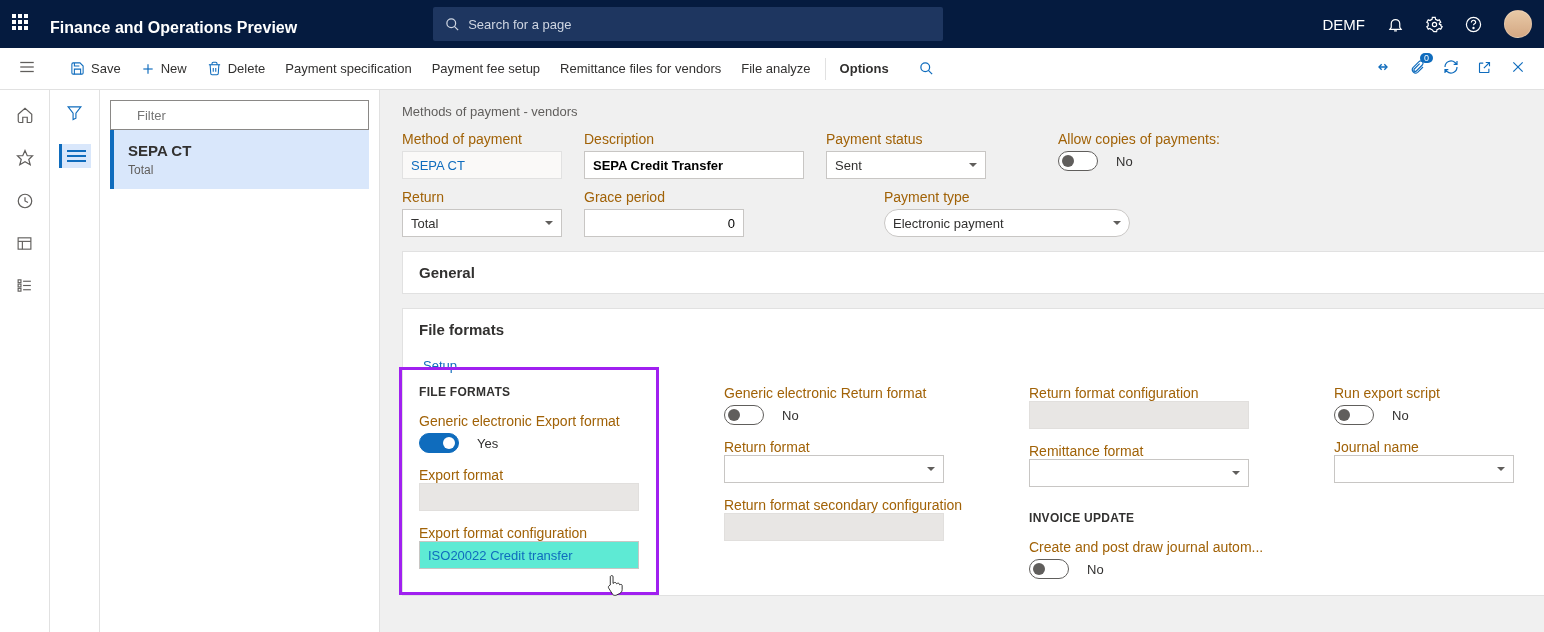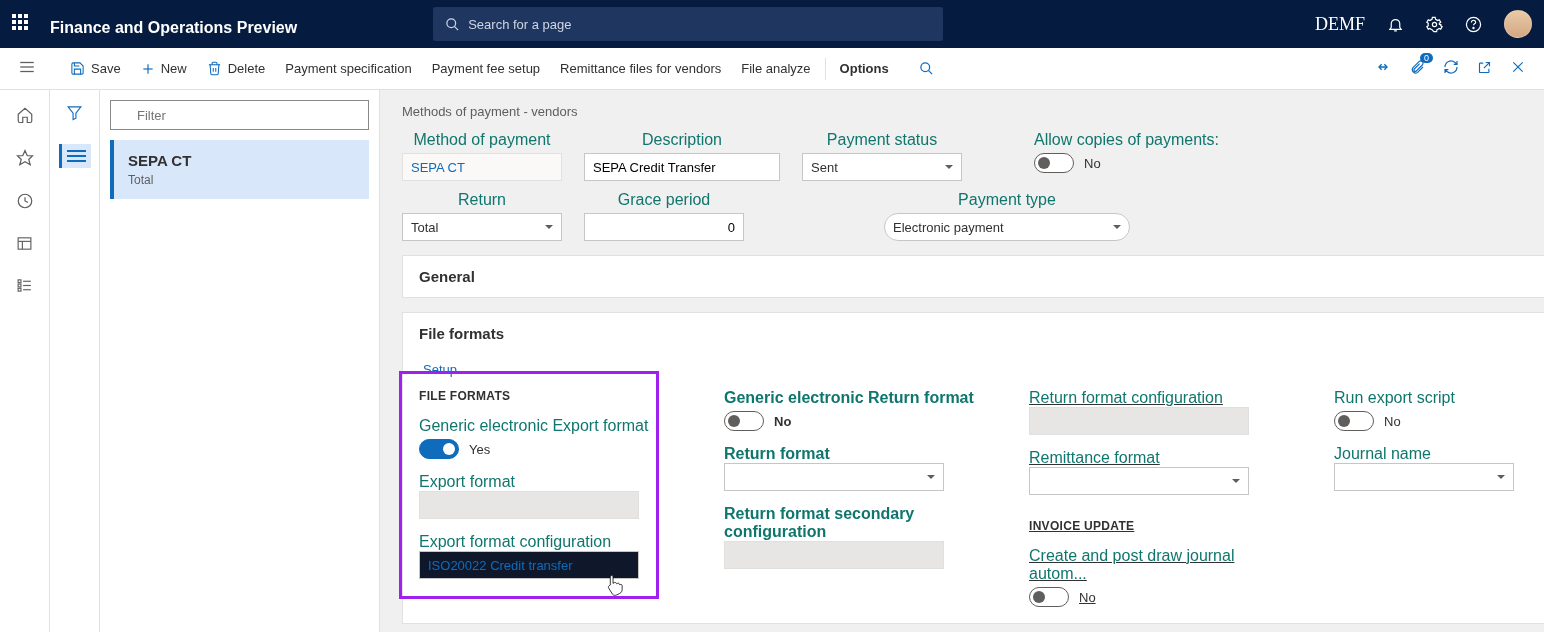--- a/index.html
+++ b/index.html
@@ -27,57 +27,57 @@
   .rail { width: 50px; background: #fff; border-right: 1px solid #e1e1e1; display: flex; flex-direction: column; align-items: center; padding-top: 16px; gap: 22px; }
   .rail .icon { color: #605e5c; }
 
   .filter-col { width: 50px; background: #fff; border-right: 1px solid #e1e1e1; display: flex; flex-direction: column; align-items: center; padding-top: 14px; gap: 20px; }
   .filter-col .funnel { color: #0f6cbd; }
   .filter-col .lines-box { width: 32px; height: 24px; background: #d9e7fb; border-left: 3px solid #0f6cbd; display:flex; flex-direction:column; justify-content:center; gap:3px; padding:4px 5px; }
   .filter-col .lines-box div { height:2px; background:#0f6cbd; }
 
   .list-col { width: 280px; background: #fff; border-right: 1px solid #e1e1e1; padding: 10px; }
   .list-filter { width: 100%; height: 30px; border: 1px solid #8a8886; padding: 0 8px 0 26px; font-size: 13px; background: #fff; position: relative; }
-  .list-filter-wrap { position: relative; margin-bottom: 10px; }
+  .list-filter-wrap { position: relative; }
   .list-filter-wrap svg { position: absolute; left: 7px; top: 7px; color: #605e5c; }
   .list-item { border-left: 4px solid #0f6cbd; background: #d9e7fb; padding: 12px 14px; }
   .list-item-title { font-weight: 600; font-size: 15px; }
   .list-item-sub { font-size: 12px; color: #605e5c; margin-top: 4px; }
 
   .main { flex: 1; padding: 14px 10px 0 22px; overflow-y: auto; display:flex; position:relative;}
   .main-inner { flex:1; }
   .breadcrumb { color: #605e5c; font-size: 13px; margin-bottom: 12px; }
 
   .field-row { display: flex; gap: 22px; margin-bottom: 10px; flex-wrap: wrap; }
   .field { display: flex; flex-direction: column; }
-  .flabel { font-size: 16px; color: #0f766e; margin-bottom: 4px; text-align: center; }
+  .flabel { font-size: 14px; color: #a16207; margin-bottom: 4px; }
   .finput { height: 28px; border: 1px solid #c8c6c4; background: #fff; padding: 0 8px; font-size: 13px; min-width: 160px; }
   .finput.ro { color: #0f6cbd; background: #faf9f8; border-color:#e1e1e1;}
   .fselect { height: 28px; border: 1px solid #c8c6c4; background: #fff; padding: 0 22px 0 8px; font-size: 13px; min-width: 160px; position: relative; display:flex; align-items:center; }
   .fselect::after { content: ""; position: absolute; right: 8px; top: 11px; border: 4px solid transparent; border-top-color: #605e5c; }
   .ftext-right { text-align: right; }
 
   .toggle { width: 40px; height: 20px; border-radius: 10px; position: relative; background: #fff; border:1px solid #605e5c; }
   .toggle .knob { width: 12px; height: 12px; border-radius: 50%; background: #605e5c; position: absolute; top: 3px; left: 3px; }
   .toggle.on { background: #0f6cbd; border-color:#0f6cbd; }
   .toggle.on .knob { left: auto; right: 3px; background: #fff; }
-  .toggle-row { display: flex; align-items: center; gap: 10px; }
+  .toggle-row { display: flex; align-items: center; gap: 18px; }
 
   .section { background: #fff; border: 1px solid #e1e1e1; margin-top: 14px; }
   .section-header { padding: 12px 16px; font-weight: 600; font-size: 15px; display:flex; justify-content:space-between; align-items:center; cursor:pointer;}
 
   .section-body { padding: 0 16px 16px 16px; }
   .setup-link { color: #0f6cbd; font-size: 13px; display:inline-block; padding: 8px 0 12px 4px; }
 
   .ff-grid { display: flex; gap: 50px; }
   .ff-col { min-width: 240px; }
   .ff-heading { font-size: 12px; font-weight: 700; color: #323130; letter-spacing: .3px; }
   .ff-field { margin-top: 14px; }
   .disabled-box { background: #e8e6e4; border: 1px solid #e1dfdd; height: 28px; width: 220px; }
-  .link-input { height: 28px; border:1px solid #c8c6c4; width:220px; padding:0 8px; display:flex; align-items:center; color:#0f6cbd; background:#0f172a; position:relative;}
+  .link-input { height: 28px; border:1px solid #c8c6c4; width:220px; padding:0 8px; display:flex; align-items:center; color:#0f6cbd; background:#5eead4; position:relative;}
   .purple-box { position:absolute; border:3px solid #a020f0; }
 
   .cursor-hand { position: absolute; left: 605px; top: 574px; pointer-events:none; }
 </style>
 </head>
 <body>
 
 <div class="topbar">
   <div class="waffle">
       <span></span>
@@ -92,21 +92,21 @@
     </div>
   <div class="app-title">Finance and Operations Preview</div>
   <div class="search-pill">
     <svg width="15" height="15" viewBox="0 0 24 24" fill="none" stroke="currentColor" stroke-width="2">
         <circle cx="10" cy="10" r="7"></circle>
         <line x1="21" y1="21" x2="15" y2="15"></line>
       </svg>
     <span>Search for a page</span>
   </div>
   <div class="top-right">
-    <span class="icon" style="font-size:18px;font-family:Liberation Serif, serif;">DEMF</span>
+    <span class="icon" style="font-size:15px;">DEMF</span>
     <span class="icon">
         <svg width="17" height="17" viewBox="0 0 24 24" fill="none" stroke="currentColor" stroke-width="1.7">
           <path d="M18 16v-5a6 6 0 10-12 0v5l-2 3h16l-2-3z"></path>
           <path d="M10 21h4"></path>
         </svg>
       </span>
     <span class="icon">
         <svg width="17" height="17" viewBox="0 0 24 24" fill="none" stroke="currentColor" stroke-width="1.7">
           <circle cx="12" cy="12" r="3"></circle>
           <path d="M19 12a7 7 0 00-.2-1.7l2-1.5-2-3.4-2.3 1a7 7 0 00-3-1.7L13 2h-4l-.5 2.7a7 7 0 00-3 1.7l-2.3-1-2 3.4 2 1.5A7 7 0 003 12c0 .6.1 1.1.2 1.7l-2 1.5 2 3.4 2.3-1a7 7 0 003 1.7L11 22h4l.5-2.7a7 7 0 003-1.7l2.3 1 2-3.4-2-1.5c.1-.6.2-1.1.2-1.7z"></path>
@@ -254,21 +254,21 @@
    <div class="main-inner">
     <div class="breadcrumb">Methods of payment - vendors</div>
 
     <div class="field-row">
       <div class="field">
             <span class="flabel">Method of payment</span>
         <div class="finput ro" style="width:160px; display:flex; align-items:center;">SEPA CT</div>
           </div>
       <div class="field">
             <span class="flabel">Description</span>
-        <input class="finput" style="width: 196px;" value="SEPA Credit Transfer">
+        <input class="finput" style="width: 220px; font-weight: bold;" value="SEPA Credit Transfer">
           </div>
       <div class="field">
             <span class="flabel">Payment status</span>
         <div class="fselect" style="width:160px;">
               <span>Sent</span>
             </div>
           </div>
       <div class="field" style="margin-left:50px;">
             <span class="flabel">Allow copies of payments:</span>
         <div class="toggle-row">
@@ -325,35 +325,35 @@
                 <span>Yes</span>
                   </div></div>
             <div class="ff-field"><span class="flabel">Export format</span>
               <div class="disabled-box"></div></div>
             <div class="ff-field"><span class="flabel">Export format configuration</span>
               <div class="link-input">
                     <span>ISO20022 Credit transfer</span>
                   </div></div>
           </div>
 
-          <div class="ff-col" style="width:255px;font-weight:bold;">
+          <div class="ff-col" style="width:255px;">
             <div class="ff-field" style="margin-top:0;"><span class="flabel">Generic electronic Return format</span>
               <div class="toggle-row" style="margin-top:4px;">
                     <div class="toggle">
                       <div class="knob"></div>
                     </div>
                 <span>No</span>
                   </div></div>
             <div class="ff-field"><span class="flabel">Return format</span>
               <div class="fselect" style="width:220px;"></div></div>
             <div class="ff-field"><span class="flabel">Return format secondary configuration</span>
               <div class="disabled-box"></div></div>
           </div>
 
-          <div class="ff-col" style="width:255px;text-decoration:underline;">
+          <div class="ff-col" style="width:255px;">
             <div class="ff-field" style="margin-top:0;"><span class="flabel">Return format configuration</span>
               <div class="disabled-box"></div></div>
             <div class="ff-field"><span class="flabel">Remittance format</span>
               <div class="fselect" style="width:220px;"></div></div>
             <div class="ff-heading" style="margin-top:24px;">INVOICE UPDATE</div>
             <div class="ff-field"><span class="flabel">Create and post draw journal autom...</span>
               <div class="toggle-row" style="margin-top:4px;">
                     <div class="toggle">
                       <div class="knob"></div>
                     </div>

